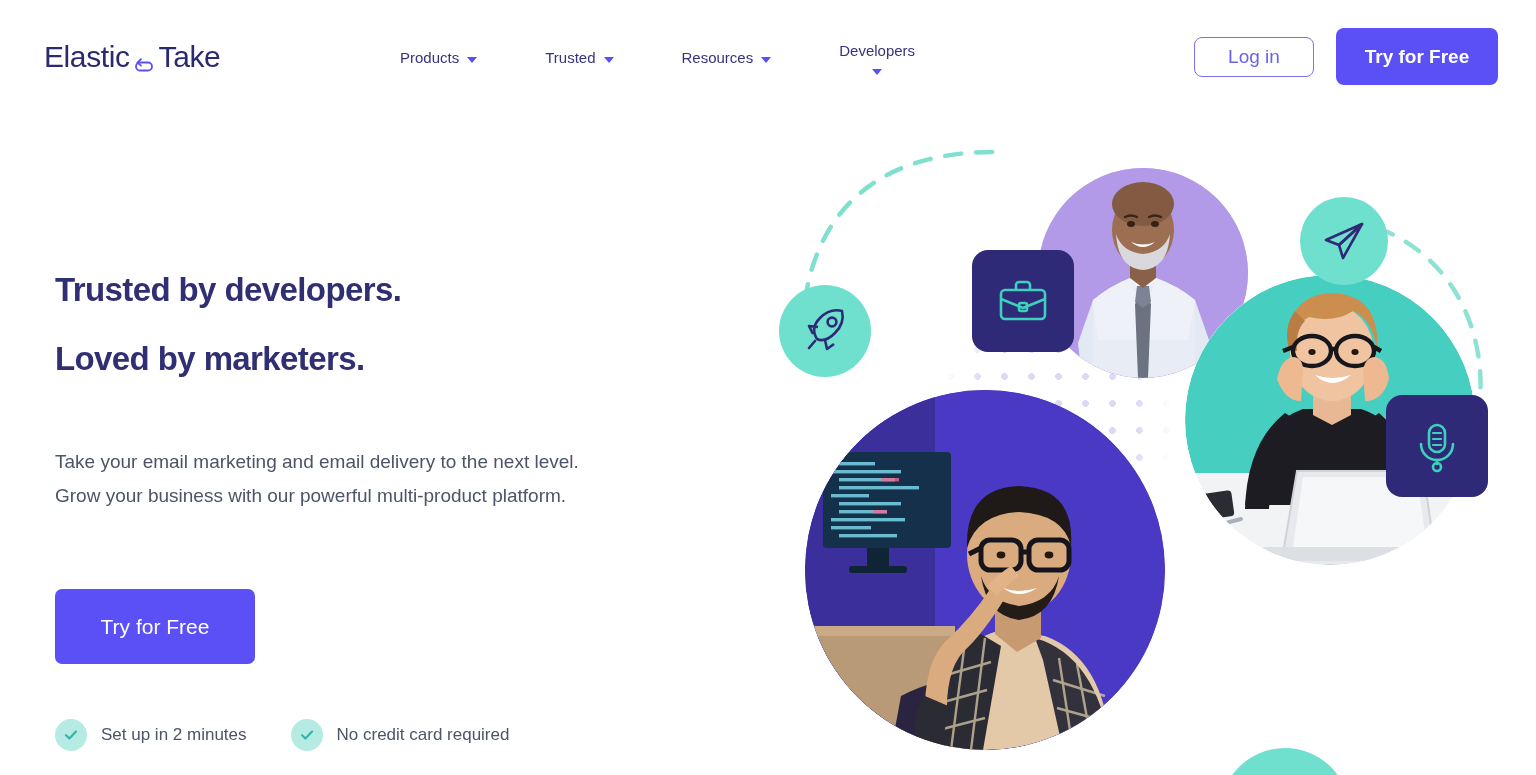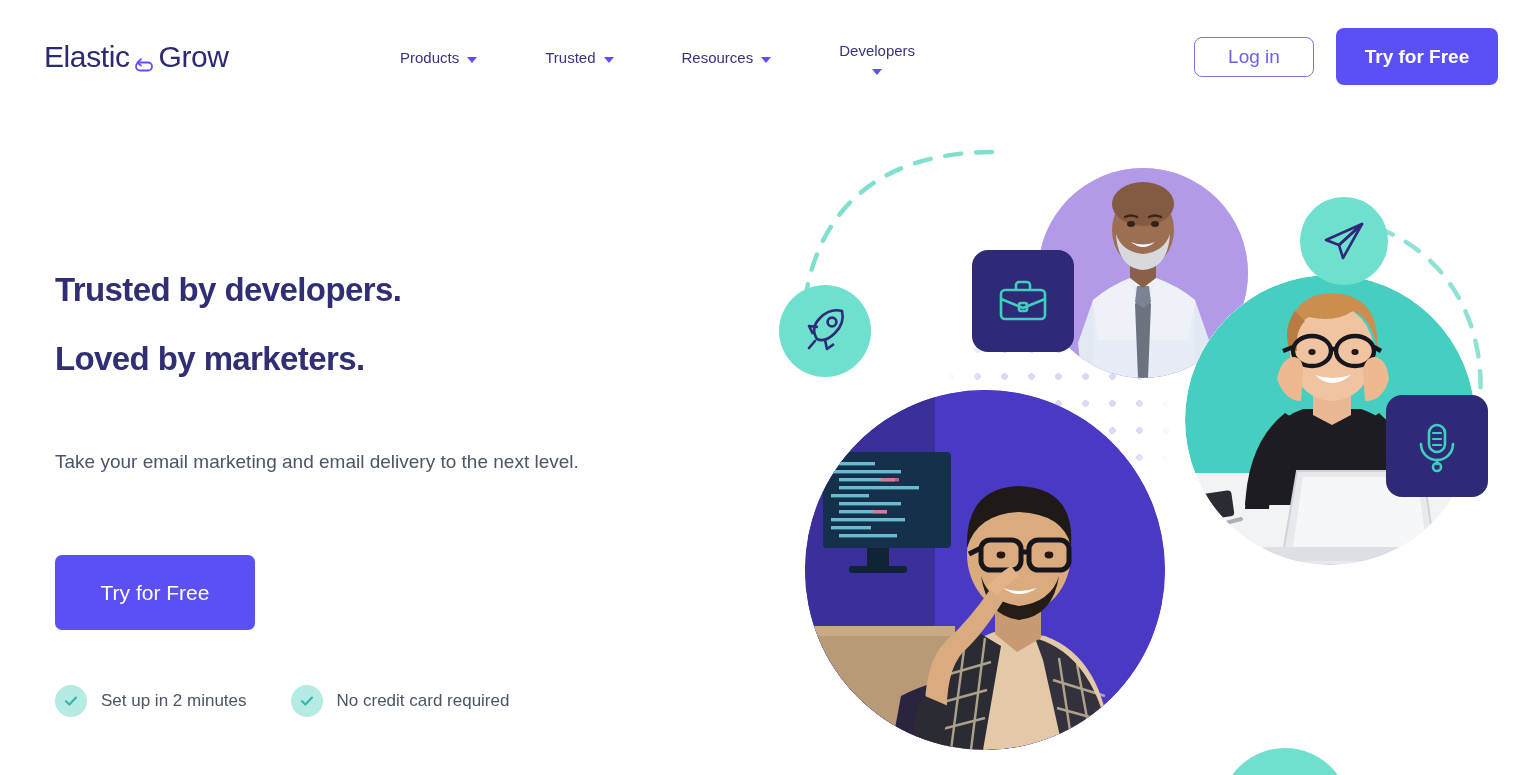--- a/index.html
+++ b/index.html
@@ -114,21 +114,21 @@
 <div class="header">
 
   <div class="logo">
     <span>Elastic</span>
     <span class="logo-mark">
       <svg width="26" height="20" viewBox="0 0 26 20">
         <path d="M7.5 6.5 H17 a4 4 0 0 1 0 8 H9 a4 4 0 0 1 0 -8" fill="none" stroke="#5b50f6" stroke-width="1.8" stroke-linecap="round"></path>
         <path d="M10 3.2 L6.4 6.6 L10 9.6" fill="none" stroke="#5b50f6" stroke-width="1.8" stroke-linecap="round" stroke-linejoin="round"></path>
       </svg>
     </span>
-    <span>Grow</span>
+    <span>Take</span>
   </div>
 
   <nav class="nav">
     <div class="nav-item">
       <span>Products</span>
       <span class="caret"></span>
     </div>
     <div class="nav-item">
       <span>Trusted</span>
       <span class="caret"></span>
@@ -150,20 +150,21 @@
 </div>
 
 <div class="hero-left">
   <h1 class="hero-title">
     <span>Trusted by developers.</span><br>
     <span>Loved by marketers.</span>
   </h1>
 
   <p class="hero-sub">
     <span>Take your email marketing and email delivery to the next level.</span><br>
+    <span>Grow your business with our powerful multi-product platform.</span>
   </p>
 
   <button class="btn-try-hero">Try for Free</button>
 
   <div class="features">
     <div class="feature">
       <span class="check-badge">
         <svg width="18" height="18" viewBox="0 0 18 18">
           <path d="M4 9.2 L7.4 12.5 L14 5.6" fill="none" stroke="#3ab3ac" stroke-width="2.2" stroke-linecap="round" stroke-linejoin="round"></path>
         </svg>

